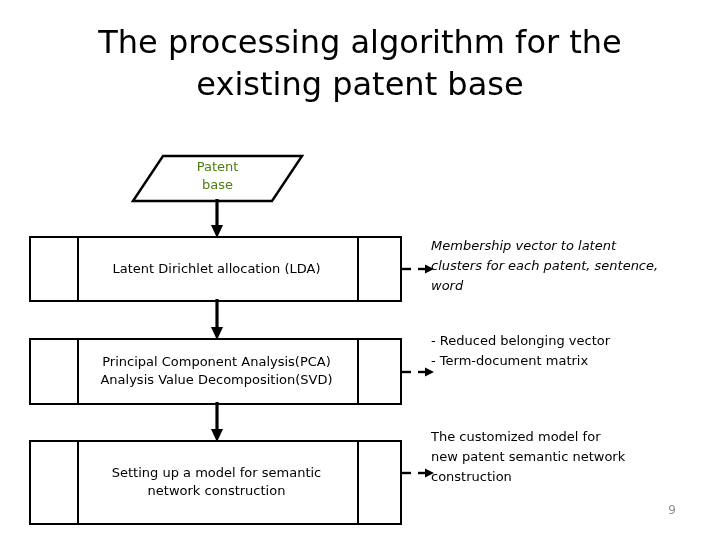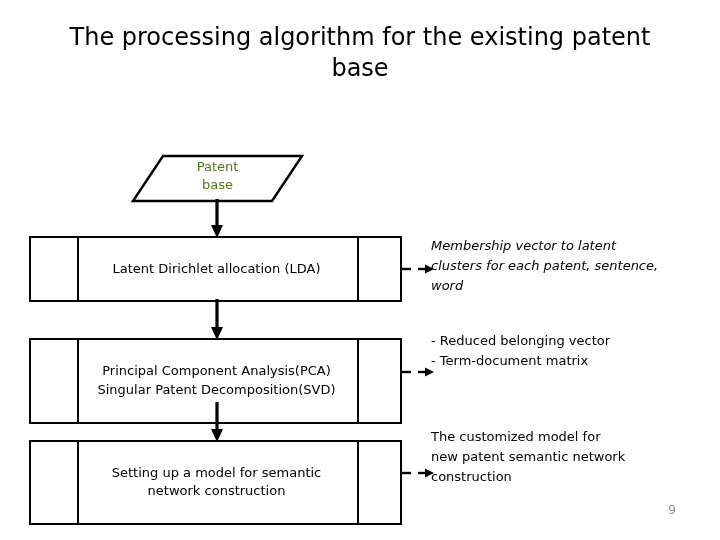--- a/index.html
+++ b/index.html
@@ -16,21 +16,21 @@
     color: #000000;
   }
 
   
   #slide-title {
     position: absolute;
     left: 60px;
     top: 22px;
     width: 600px;
     text-align: center;
-    font-size: 24px;
+    font-size: 32px;
     line-height: 1.30;
     font-weight: normal;
     color: #000000;
     letter-spacing: 0px;
   }
 
   
   #patent-base-shape {
     position: absolute;
     left: 131px;
@@ -74,21 +74,21 @@
     right: 47px;
     top: 50%;
     transform: translateY(-50%);
     text-align: center;
     font-size: 13px;
     line-height: 1.45;
     color: #000000;
   }
 
   #box-lda { top: 236px; height: 66px; }
-  #box-pca { top: 338px; height: 86px; }
+  #box-pca { top: 338px; height: 67px; }
   #box-model { top: 440px; height: 85px; }
 
   
   .v-arrow {
     position: absolute;
     left: 210px;
     width: 14px;
   }
   .v-arrow svg { display: block; }
   #arrow-base-lda { top: 199px; height: 40px; }
@@ -180,21 +180,21 @@
     <line x1="7" y1="0" x2="7" y2="29" stroke="#000000" stroke-width="3.2"></line>
     <polygon points="7,41 1,28 13,28" fill="#000000"></polygon>
   </svg>
 </div>
 
 <div id="box-pca" class="proc-box">
   <div class="bar left"></div>
   <div class="bar right"></div>
   <div class="proc-label">
     <div>Principal Component Analysis(PCA)</div>
-    <div>Singular Patent Decomposition(SVD)</div>
+    <div>Analysis Value Decomposition(SVD)</div>
   </div>
 </div>
 
 <div id="side-arrow-2" class="side-arrow">
   <svg width="34" height="14" viewBox="0 0 34 14" aria-hidden="true">
     <line x1="0" y1="7" x2="9" y2="7" stroke="#000000" stroke-width="2.4"></line>
     <line x1="16" y1="7" x2="26" y2="7" stroke="#000000" stroke-width="2.4"></line>
     <polygon points="32,7 23,2.5 23,11.5" fill="#000000"></polygon>
   </svg>
 </div>

